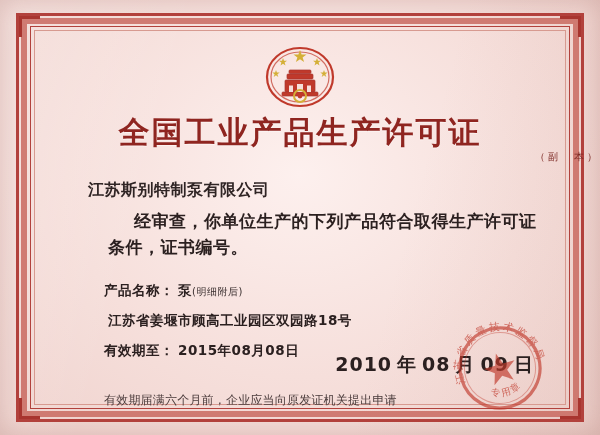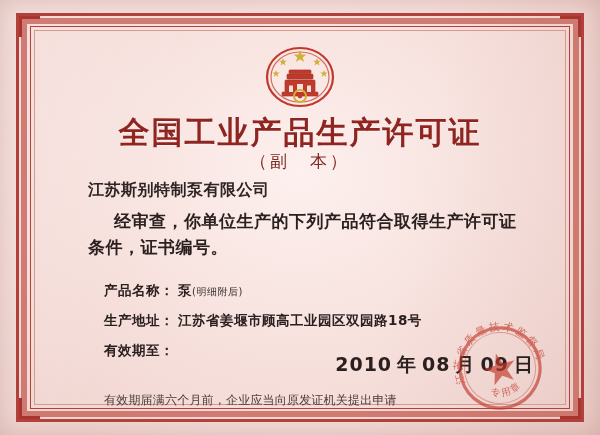--- a/index.html
+++ b/index.html
@@ -111,22 +111,22 @@
     font-size: 31px;
     letter-spacing: 2px;
     color: #8f2520;
     text-shadow: 0 1px 0 rgba(255,255,255,0.5);
   }
   .subtitle {
     position: absolute;
     left: 0;
     right: 0;
     top: 150px;
-    text-align: center;
-    font-size: 17px;
+    text-align: right;
+    font-size: 10px;
     color: #7d2a25;
     letter-spacing: 3px;
   }
 
   
   .body-area {
     position: absolute;
     left: 88px;
     right: 60px;
     top: 180px;
@@ -138,20 +138,21 @@
     color: #2f2424;
     letter-spacing: 0.5px;
   }
   .statement {
     margin-top: 8px;
     font-size: 17px;
     font-weight: bold;
     line-height: 1.5;
     letter-spacing: 0.5px;
     color: #2b2020;
+    margin-left: 20px;
   }
   .statement .indent { padding-left: 26px; display: inline-block; }
 
   .field-list {
     position: absolute;
     left: 104px;
     top: 258px;
     right: 60px;
     margin-top: 24px;
   }
@@ -288,27 +289,27 @@
   <div class="field-list">
 
     <div class="field-row">
       <span class="field-label">产品名称：</span>
       <span class="field-value">泵</span>
       <span class="small-note">(明细附后)</span>
     </div>
 
 
     <div class="field-row">
-      <span class="field-label">生产地址：</span>
       <span class="field-value">江苏省姜堰市顾高工业园区双园路18号</span>
     </div>
 
 
     <div class="field-row">
       <span class="field-label">有效期至：</span>
+      <span class="field-value">2015年08月08日</span>
     </div>
 
   </div>
 
   <div class="date-line">
     <span class="num">2010</span><span>年</span><span class="num">08</span><span>月</span><span class="num">09</span><span>日</span>
   </div>
 
   <div class="footnote">有效期届满六个月前，企业应当向原发证机关提出申请</div>
 

